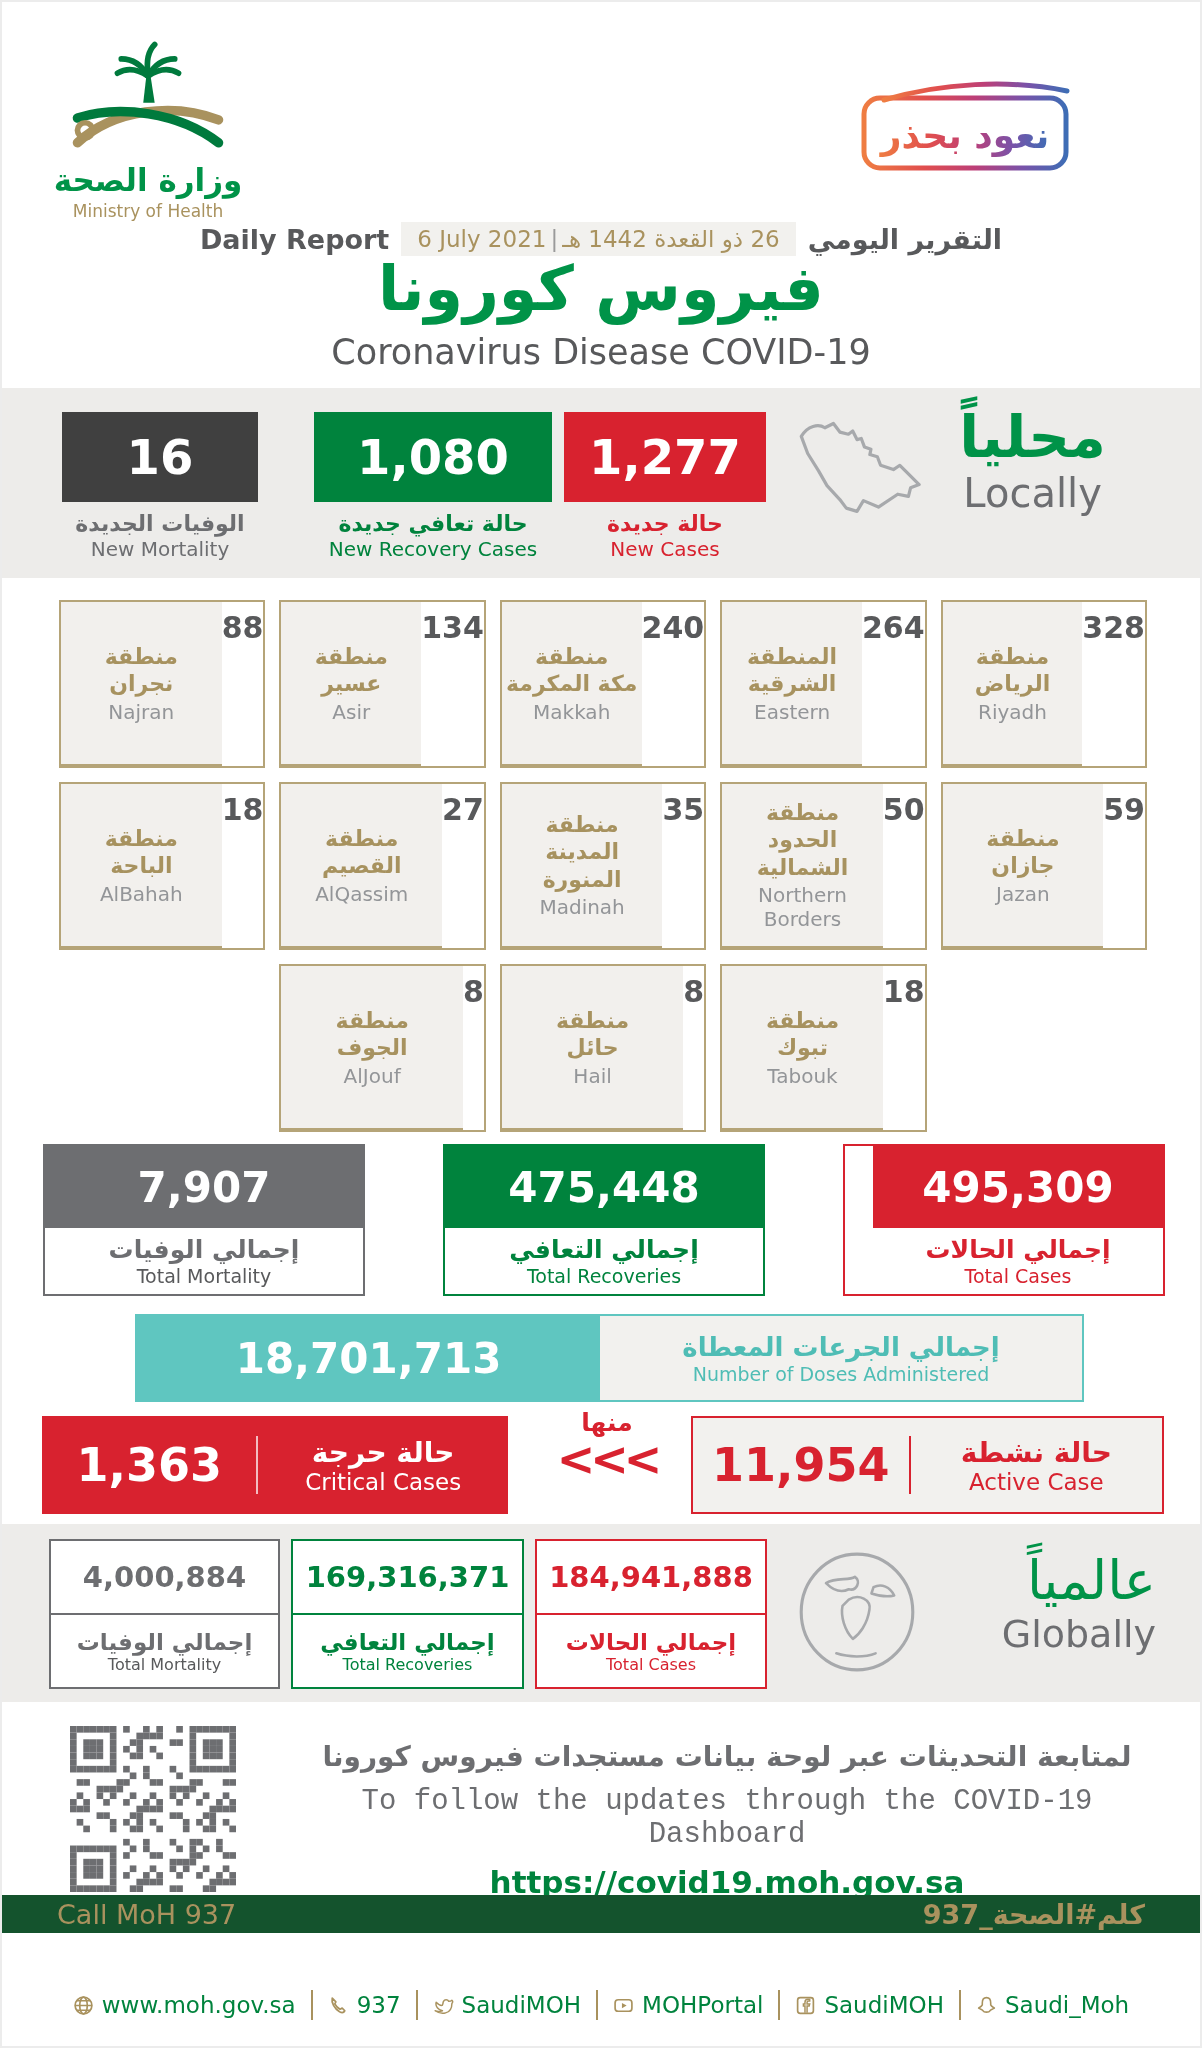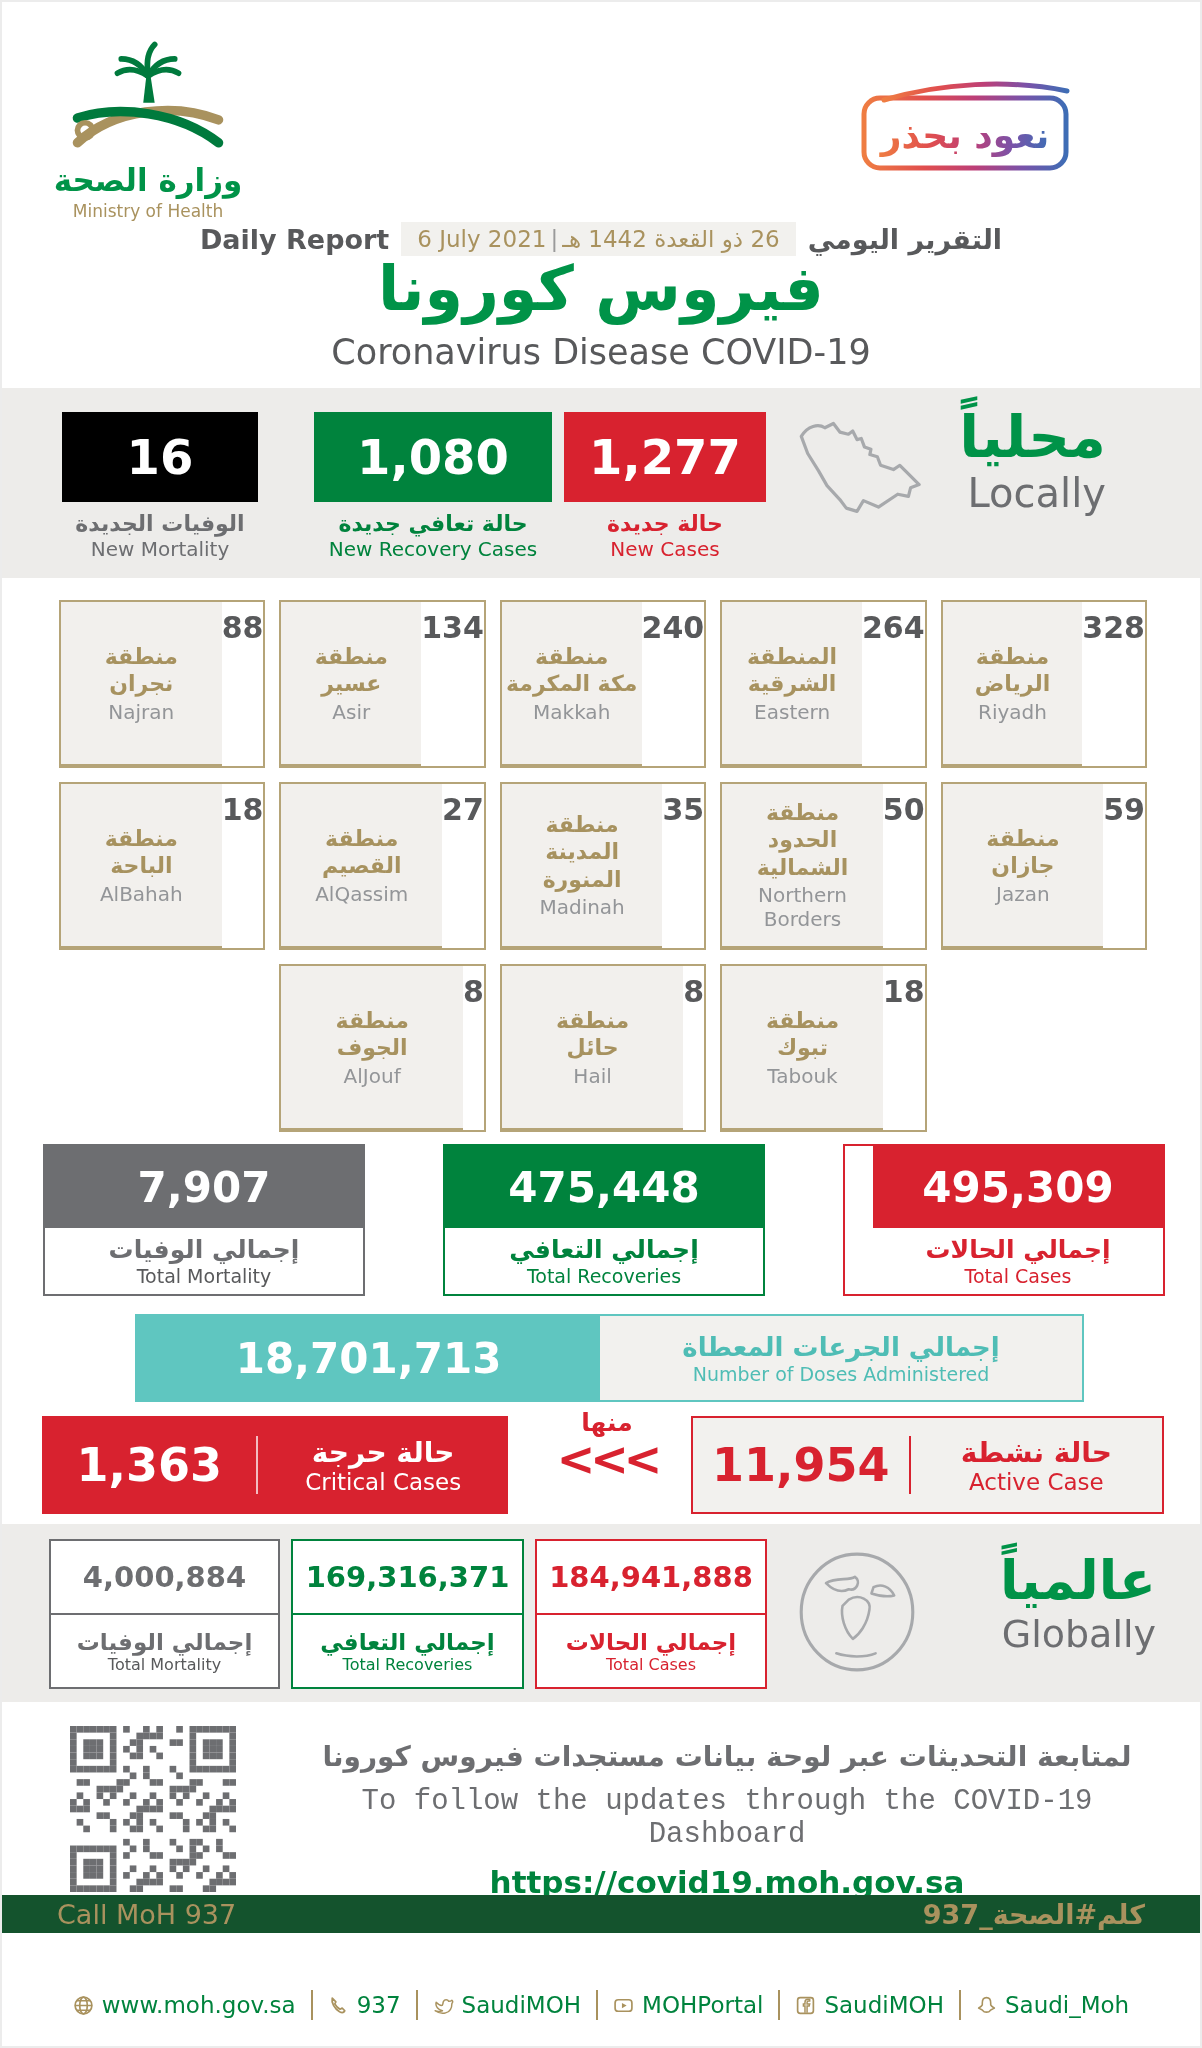--- a/index.html
+++ b/index.html
@@ -19,25 +19,25 @@
 
   .title-ar{position:absolute;top:250px;width:100%;text-align:center;font-size:62px;font-weight:bold;color:#009348;}
   .title-en{position:absolute;top:330px;width:100%;text-align:center;font-size:35px;color:#58595B;}
 
   
   .band-local{position:absolute;top:386px;left:0;width:100%;height:190px;background:#EDECEA;}
   .stat{position:absolute;top:24px;text-align:center;}
   .stat .vbox{height:90px;display:flex;align-items:center;justify-content:center;color:#fff;font-size:48px;font-weight:bold;}
   .stat .la{font-size:22px;font-weight:bold;margin-top:9px;}
   .stat .le{font-size:20px;margin-top:1px;}
-  .stat1{left:60px;width:196px;} .stat1 .vbox{background:#000000;} .stat1 .la,.stat1 .le{color:#6D6E71;}
+  .stat1{left:60px;width:196px;} .stat1 .vbox{background:#404040;} .stat1 .la,.stat1 .le{color:#6D6E71;}
   .stat2{left:312px;width:238px;} .stat2 .vbox{background:#00833D;} .stat2 .la,.stat2 .le{color:#00833D;}
   .stat3{left:562px;width:202px;} .stat3 .vbox{background:#D8222F;} .stat3 .la,.stat3 .le{color:#D8222F;}
   .map-ksa{position:absolute;left:780px;top:18px;}
-  .local-head{position:absolute;right:94px;top:16px;text-align:right;}
+  .local-head{position:absolute;right:94px;top:16px;text-align:center;}
   .local-head .ar{font-size:58px;font-weight:bold;color:#009348;line-height:1.15;}
   .local-head .en{font-size:40px;color:#6D6E71;line-height:1.1;}
 
   
   .regions{position:absolute;top:598px;left:57px;width:1088px;display:grid;
            grid-template-columns:repeat(5,1fr);grid-template-rows:repeat(3,168px);gap:14px;}
   .rcard{border:2px solid #B5A478;background:#fff;display:flex;box-sizing:border-box;}
   .rcard .top{background:#F2F0ED;border-bottom:2px solid #B5A478;flex:1;display:flex;flex-direction:column;justify-content:center;text-align:center;padding:4px 2px;}
   .rcard .rar{color:#A7925F;font-weight:bold;font-size:22px;line-height:1.25;}
   .rcard .ren{color:#939598;font-size:20px;line-height:1.2;margin-top:2px;}
@@ -84,21 +84,21 @@
   .gbox{position:absolute;top:15px;height:150px;background:#fff;display:flex;flex-direction:column;box-sizing:border-box;}
   .gbox .num{height:72px;display:flex;align-items:center;justify-content:center;font-size:29px;font-weight:bold;}
   .gbox .lbls{flex:1;display:flex;flex-direction:column;align-items:center;justify-content:center;border-top:2px solid;}
   .gbox .la{font-size:23px;font-weight:bold;}
   .gbox .le{font-size:16px;}
   .g1{left:47px;width:231px;border:2px solid #6D6E71;} .g1 .num,.g1 .la{color:#6D6E71;} .g1 .lbls{border-color:#6D6E71;} .g1 .le{color:#58595B;}
   .g2{left:289px;width:233px;border:2px solid #00833D;} .g2 .num,.g2 .la,.g2 .le{color:#00833D;} .g2 .lbls{border-color:#00833D;}
   .g3{left:533px;width:232px;border:2px solid #D8222F;} .g3 .num,.g3 .la,.g3 .le{color:#D8222F;} .g3 .lbls{border-color:#D8222F;}
   .globe{position:absolute;left:793px;top:26px;}
   .global-head{position:absolute;right:44px;top:26px;text-align:right;}
-  .global-head .ar{font-size:54px;font-weight:bold;color:#009348;line-height:1.15;}
+  .global-head .ar{font-size:54px;font-weight:normal;color:#009348;line-height:1.15;}
   .global-head .en{font-size:38px;color:#6D6E71;}
 
   
   .qr{position:absolute;left:68px;top:1724px;background:#fff;}
   .dash{position:absolute;left:290px;top:1738px;width:870px;text-align:center;}
   .dash .ar{font-size:28px;font-weight:bold;color:#6D6E71;}
   .dash .en{font-size:29px;color:#6D6E71;margin-top:12px;font-family:Liberation Mono, monospace;}
   .dash .url{font-size:31px;font-weight:bold;color:#00833D;margin-top:13px;display:inline-block;text-decoration:none;}
 
   .callband{position:absolute;top:1893px;left:0;width:100%;height:38px;background:#14532d;display:flex;align-items:center;justify-content:space-between;padding:0 55px;box-sizing:border-box;}

